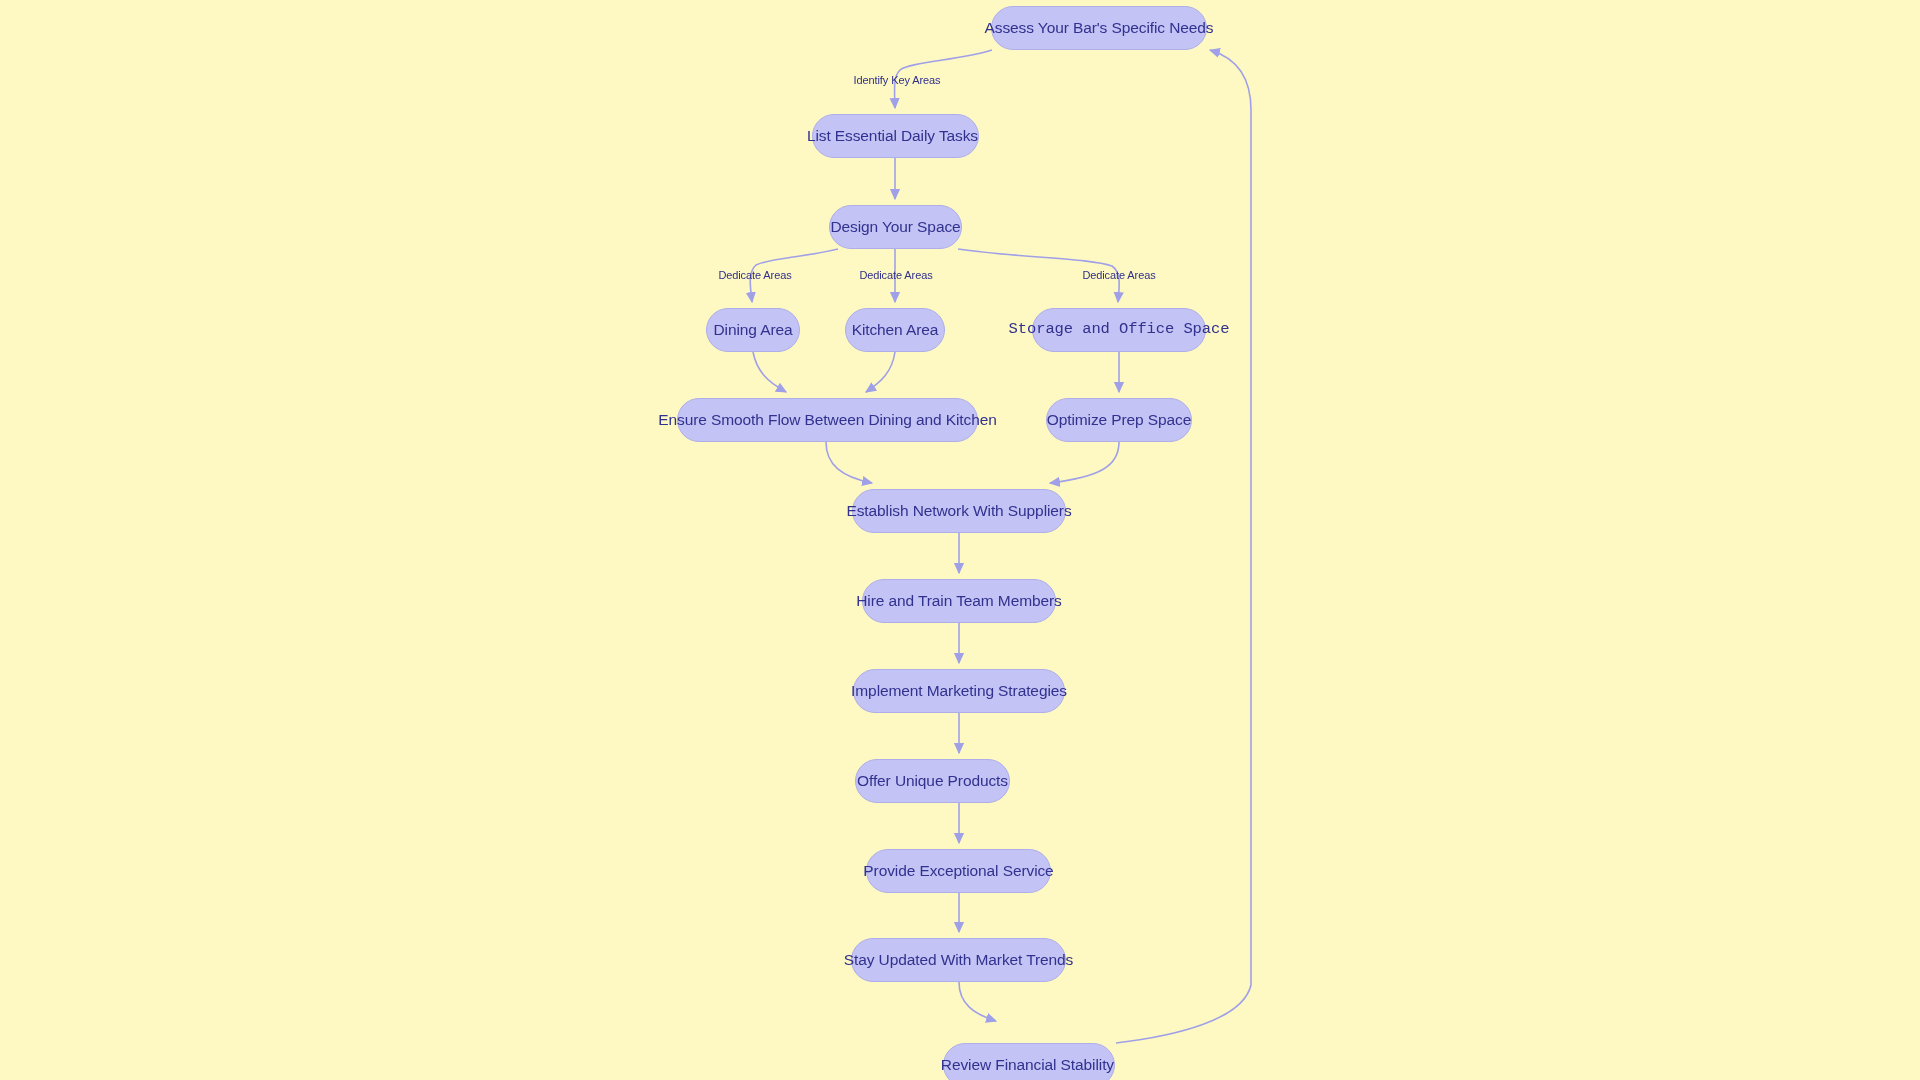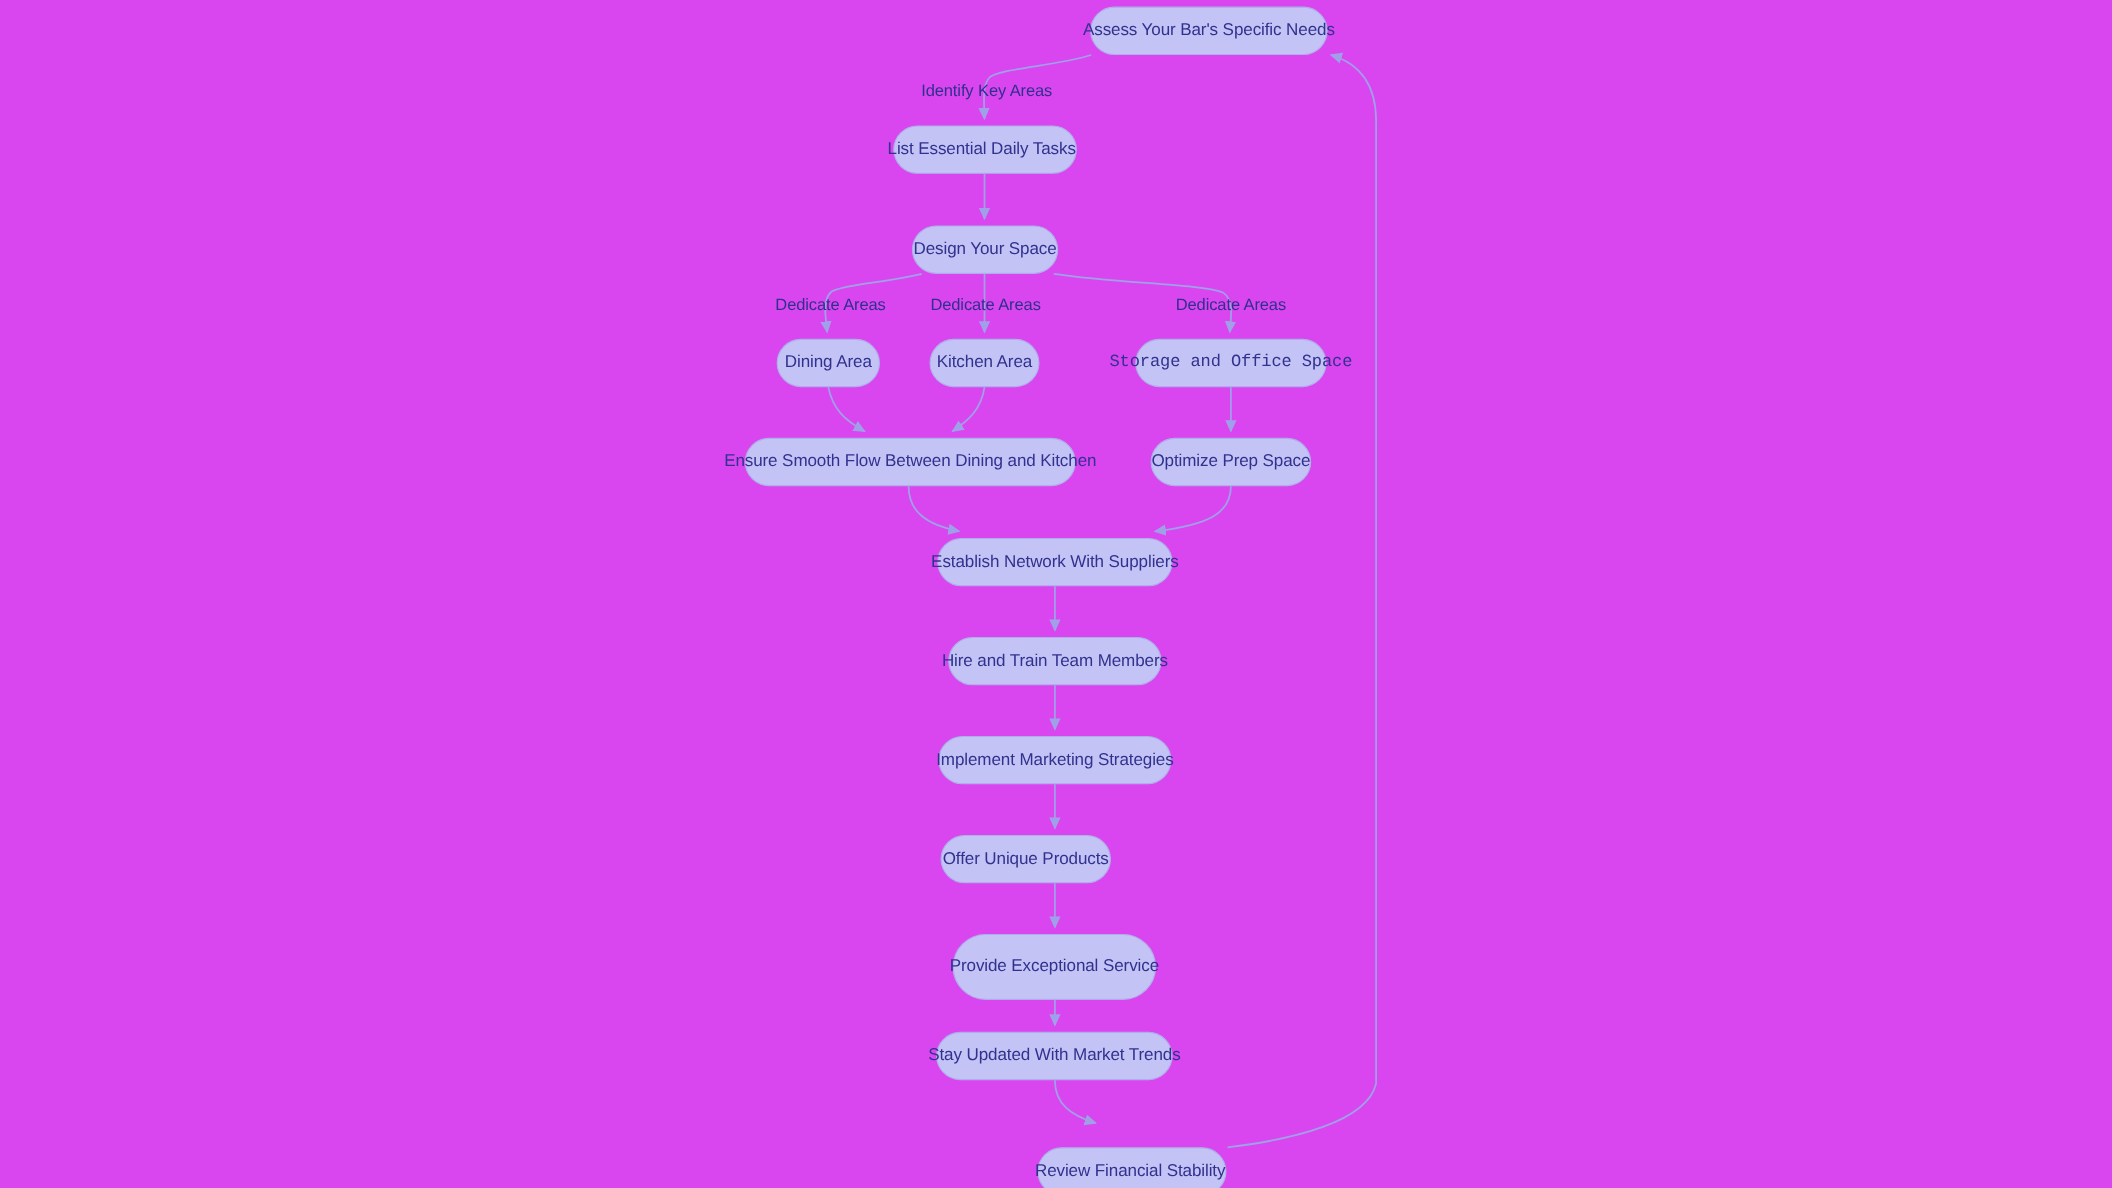--- a/index.html
+++ b/index.html
@@ -9,21 +9,21 @@
     width: 1920px;
     height: 1080px;
     background: #ffffff;
     font-family: "Liberation Sans", sans-serif;
     overflow: hidden;
   }
   #canvas {
     position: relative;
     width: 1920px;
     height: 1080px;
-    background: #d946ef;
+    background: #fef9c3;
   }
   #edge-layer {
     position: absolute;
     left: 0;
     top: 0;
     width: 1920px;
     height: 1080px;
     pointer-events: none;
   }
   .node {
@@ -39,21 +39,21 @@
     font-family: "Liberation Sans", sans-serif;
     font-size: 15.5px;
     letter-spacing: -0.1px;
     white-space: nowrap;
     line-height: 1;
   }
   .edge-label {
     position: absolute;
     color: #2f2f8c;
     font-family: "Liberation Sans", sans-serif;
-    font-size: 15px;
+    font-size: 11px;
     letter-spacing: -0.1px;
     white-space: nowrap;
     transform: translateX(-50%);
     line-height: 1;
   }
 </style>
 </head>
 <body>
 
 <div id="canvas">
@@ -143,21 +143,21 @@
   </div>
 
   <div class="node" style="left:853px; top:669px; width:212px; height:44px;">
     <span>Implement Marketing Strategies</span>
   </div>
 
   <div class="node" style="left:855px; top:759px; width:155px; height:44px;">
     <span>Offer Unique Products</span>
   </div>
 
-  <div class="node" style="left:866px; top:849px; width:185px; height:60px;">
+  <div class="node" style="left:866px; top:849px; width:185px; height:44px;">
     <span>Provide Exceptional Service</span>
   </div>
 
   <div class="node" style="left:851px; top:938px; width:215px; height:44px;">
     <span>Stay Updated With Market Trends</span>
   </div>
 
   <div class="node" style="left:943px; top:1043px; width:172px; height:44px;justify-content:flex-end;">
     <span>Review Financial Stability</span>
   </div>

